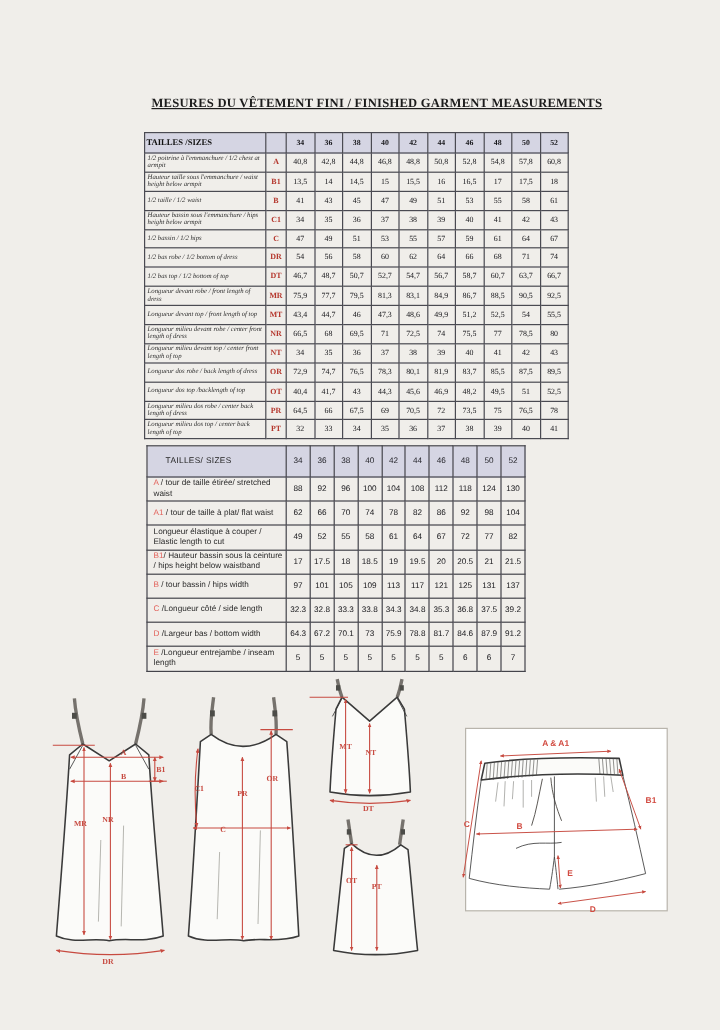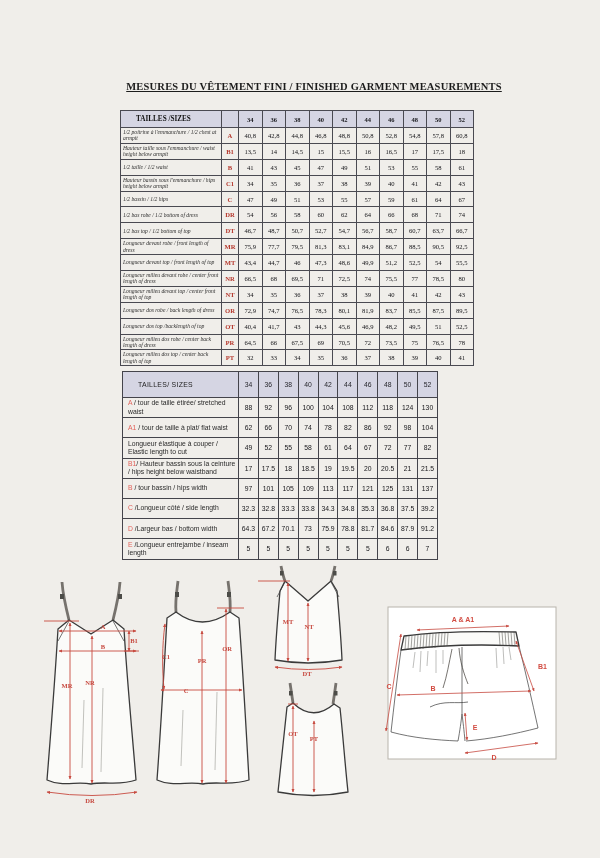--- a/index.html
+++ b/index.html
@@ -12,21 +12,21 @@
   .title{
     position:absolute;left:14px;top:81px;width:600px;text-align:center;
     font:700 10.5px "Liberation Serif",serif;color:#1c1c1c;
     text-decoration:underline;letter-spacing:.2px;
   }
   
   table{border-collapse:collapse;table-layout:fixed;}
   #t1{position:absolute;left:120px;top:110px;width:354px;}
   #t1 th,#t1 td{border:1px solid #4a4a52;padding:0 2px;vertical-align:middle;}
   #t1 thead th{background:#d5d5e3;height:16px;}
-  #t1 th.hlbl{font:700 7.2px "Liberation Serif",serif;text-align:left;padding-left:15px;color:#111;}
+  #t1 th.hlbl{font:700 7.2px "Liberation Serif",serif;text-align:left;padding-left:1px;color:#111;}
   #t1 th.hsz{font:700 6.5px "Liberation Serif",serif;color:#18181c;text-align:center;}
   #t1 tr{height:15.9px;}
   #t1 td.lbl{font:italic 5.6px/1.15 "Liberation Serif",serif;color:#2d2d2d;text-align:left;}
   #t1 td.code{font:700 6.6px "Liberation Serif",serif;color:#b5382e;text-align:center;}
   #t1 td.val{font:6.6px "Liberation Serif",serif;color:#16161a;text-align:center;}
   
   #t2{position:absolute;left:122px;top:371px;width:316px;border:1.4px solid #35353b;}
   #t2 th,#t2 td{border:1px solid #44444b;padding:0 2px;vertical-align:middle;}
   #t2 thead th{background:#d5d5e3;height:25px;}
   #t2 th.hlbl{font:6.9px "Liberation Sans",sans-serif;text-align:left;padding-left:15px;color:#222;letter-spacing:.3px;}

